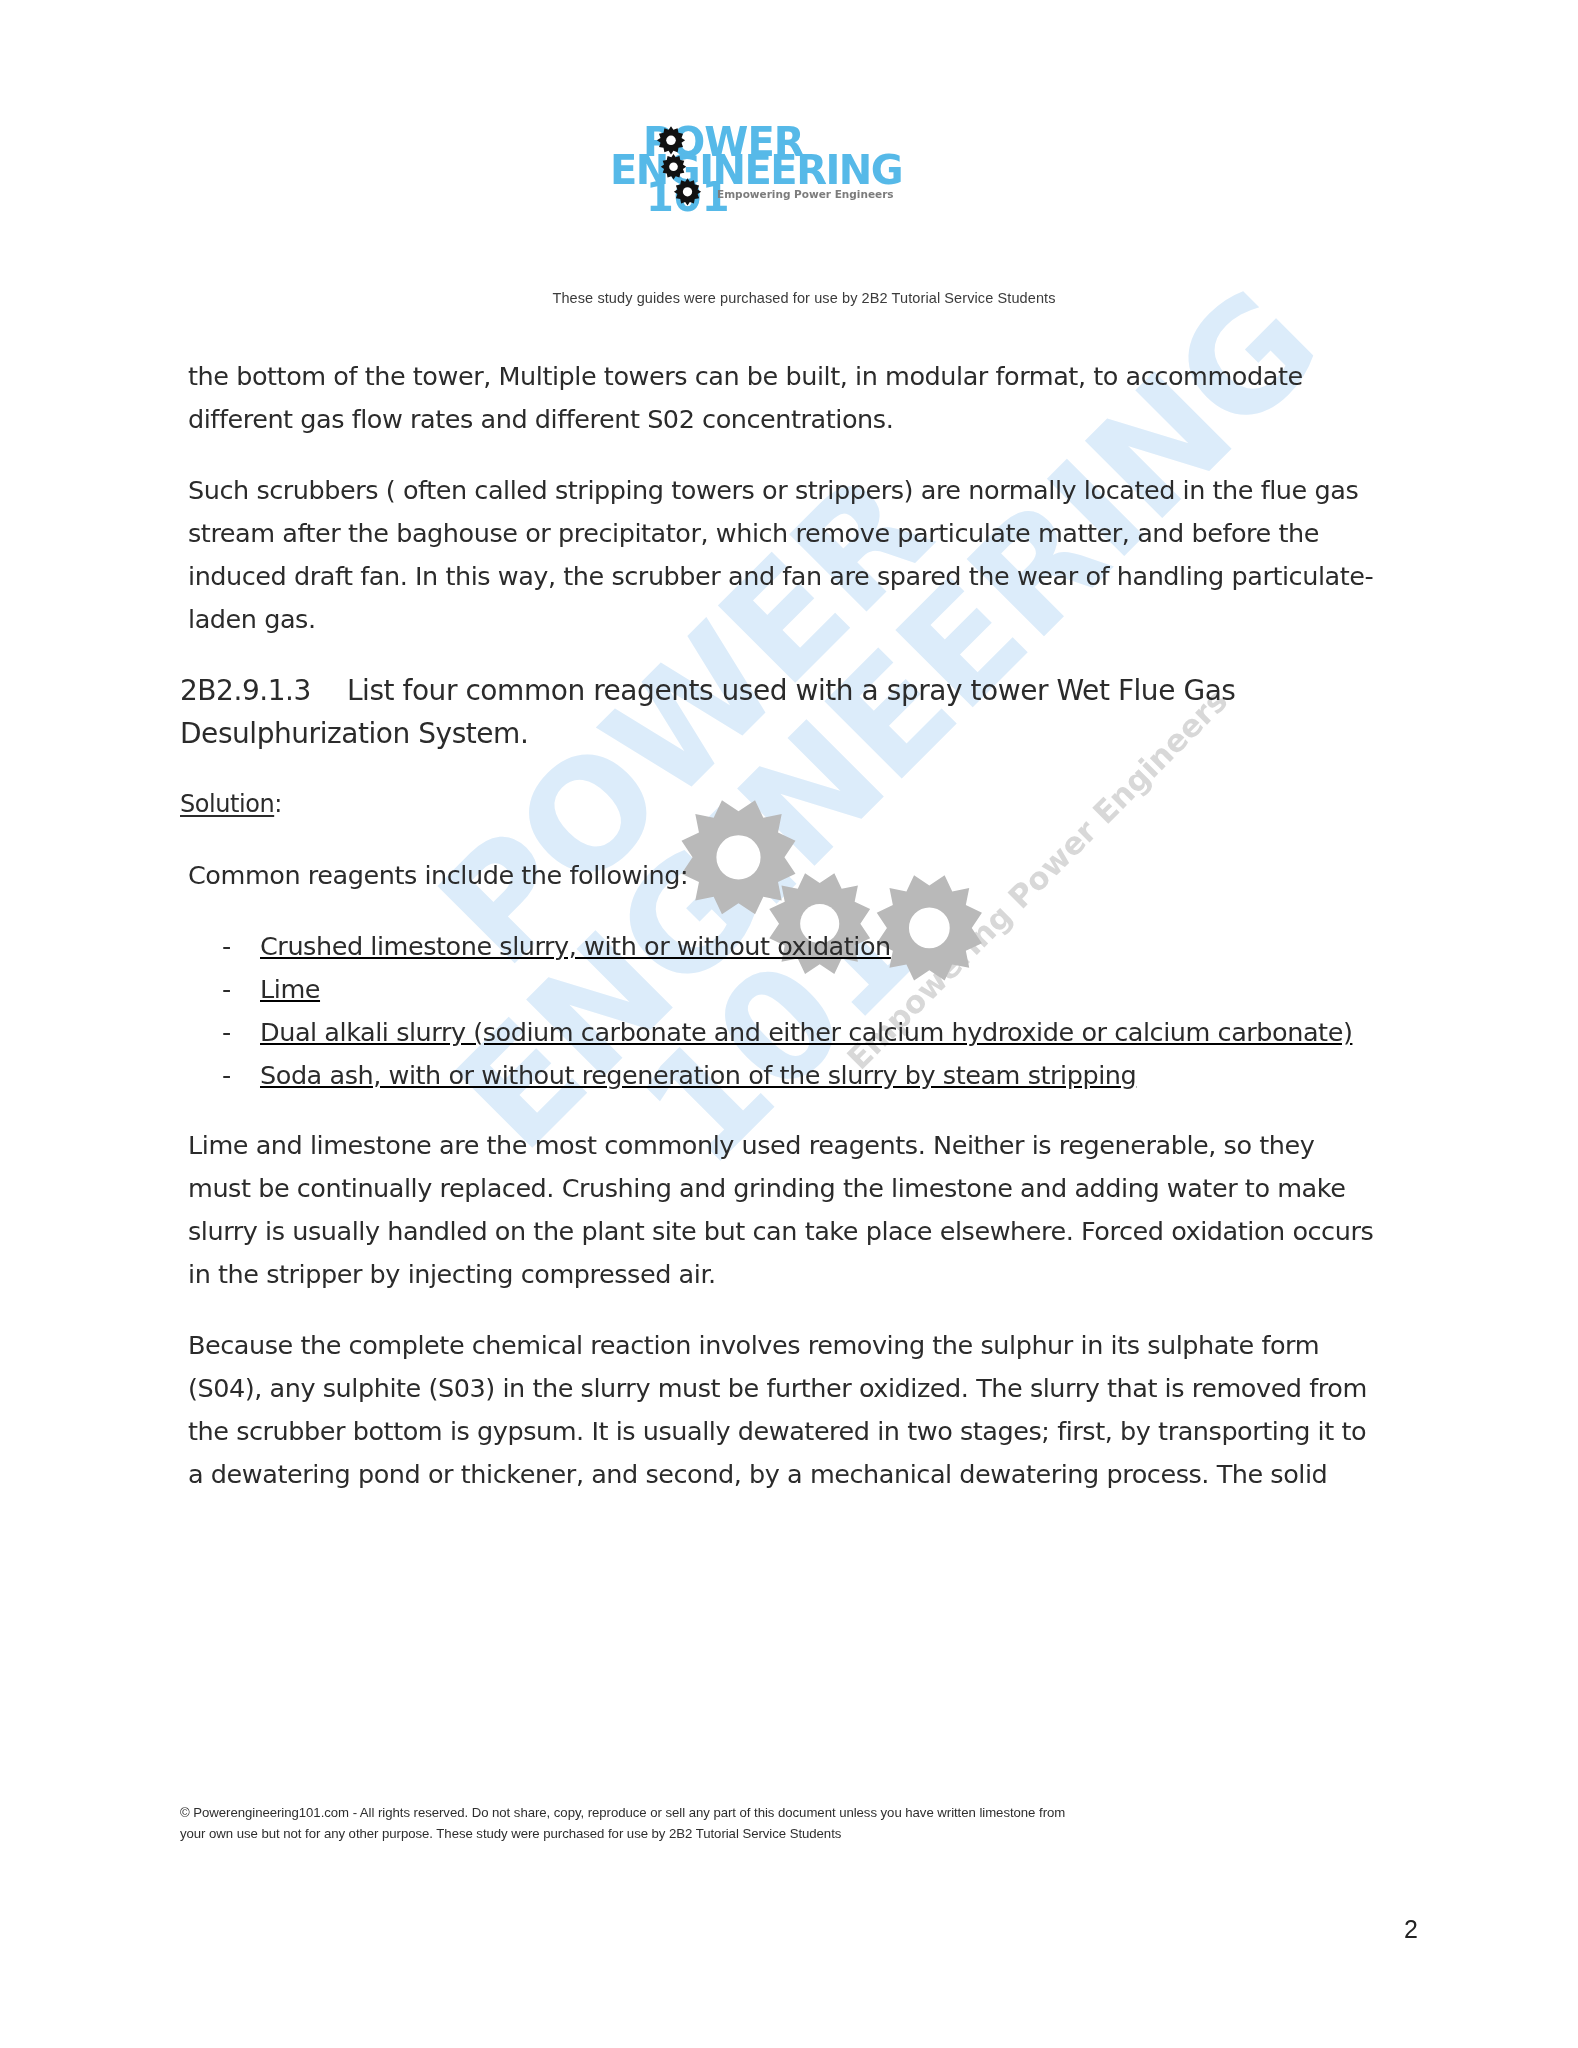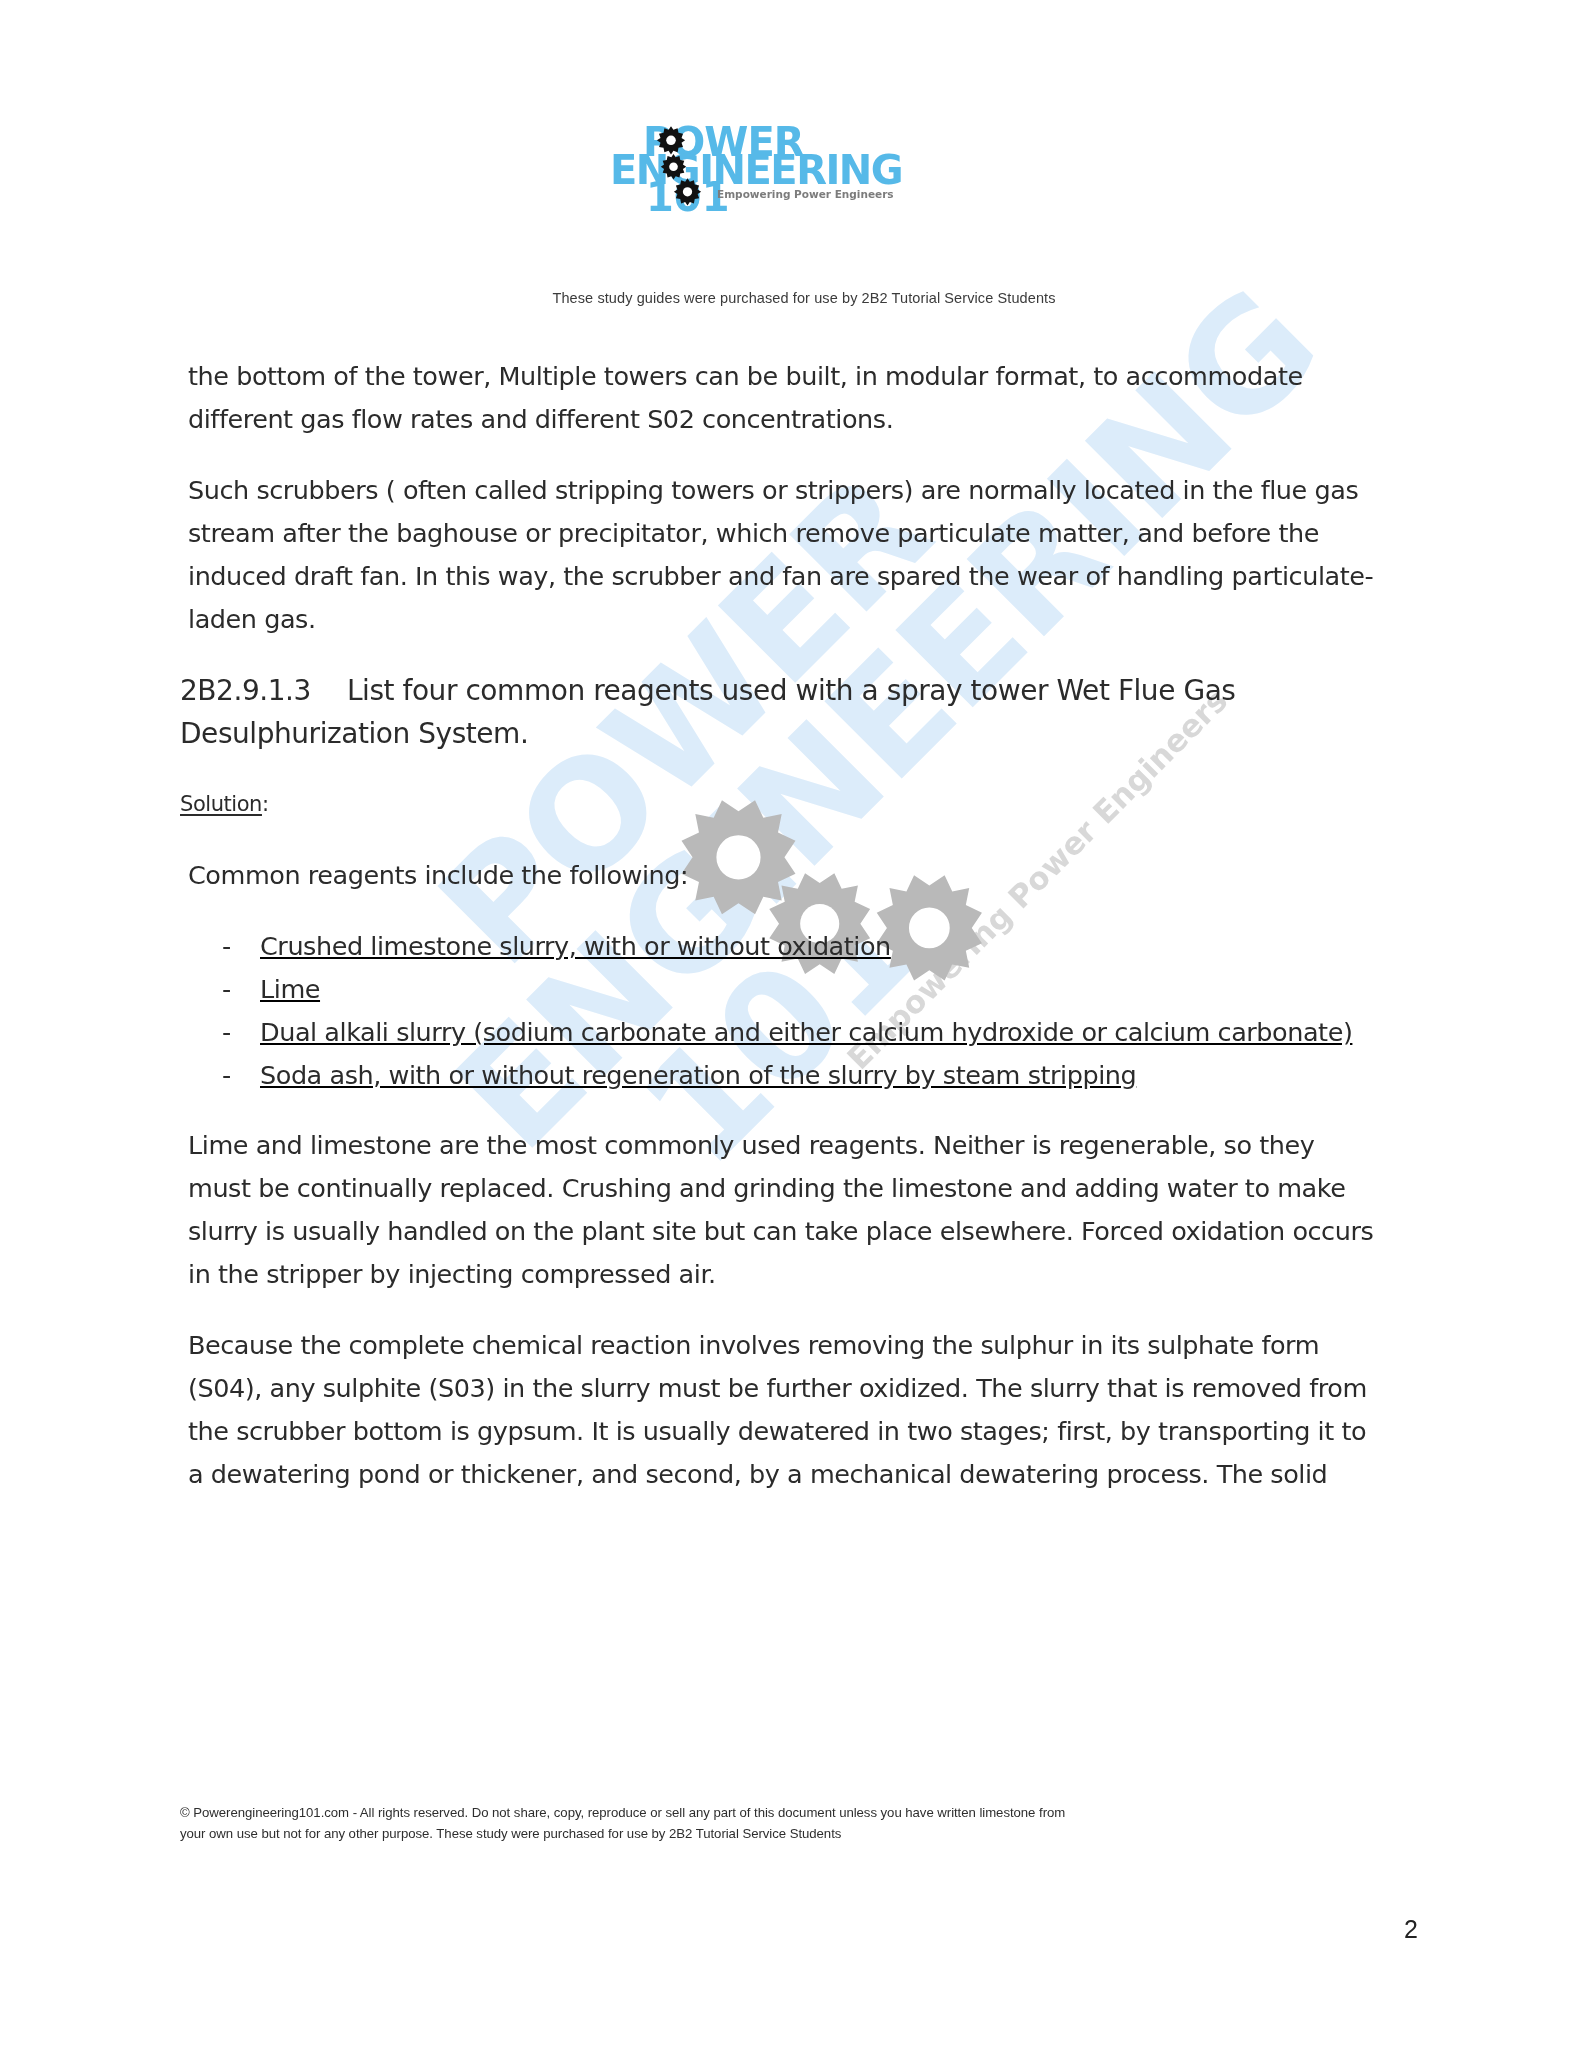--- a/index.html
+++ b/index.html
@@ -176,21 +176,21 @@
     font-size: 28px;
     line-height: 43px;
     color: #2b2b2b;
     margin: 0 0 28px 0;
     letter-spacing: -0.45px;
   }
   .q-num { margin-right: 36px; }
 
   .solution-head {
     font-family: "DejaVu Sans", sans-serif;
-    font-size: 21px;
+    font-size: 24px;
     line-height: 43px;
     color: #2b2b2b;
     margin: 0 0 28px 0;
     letter-spacing: -0.45px;
   }
   .solution-head .u { text-decoration: underline; text-underline-offset: 3px; }
 
   ul.reagents {
     list-style: none;
     margin: 0 0 27px 0;

